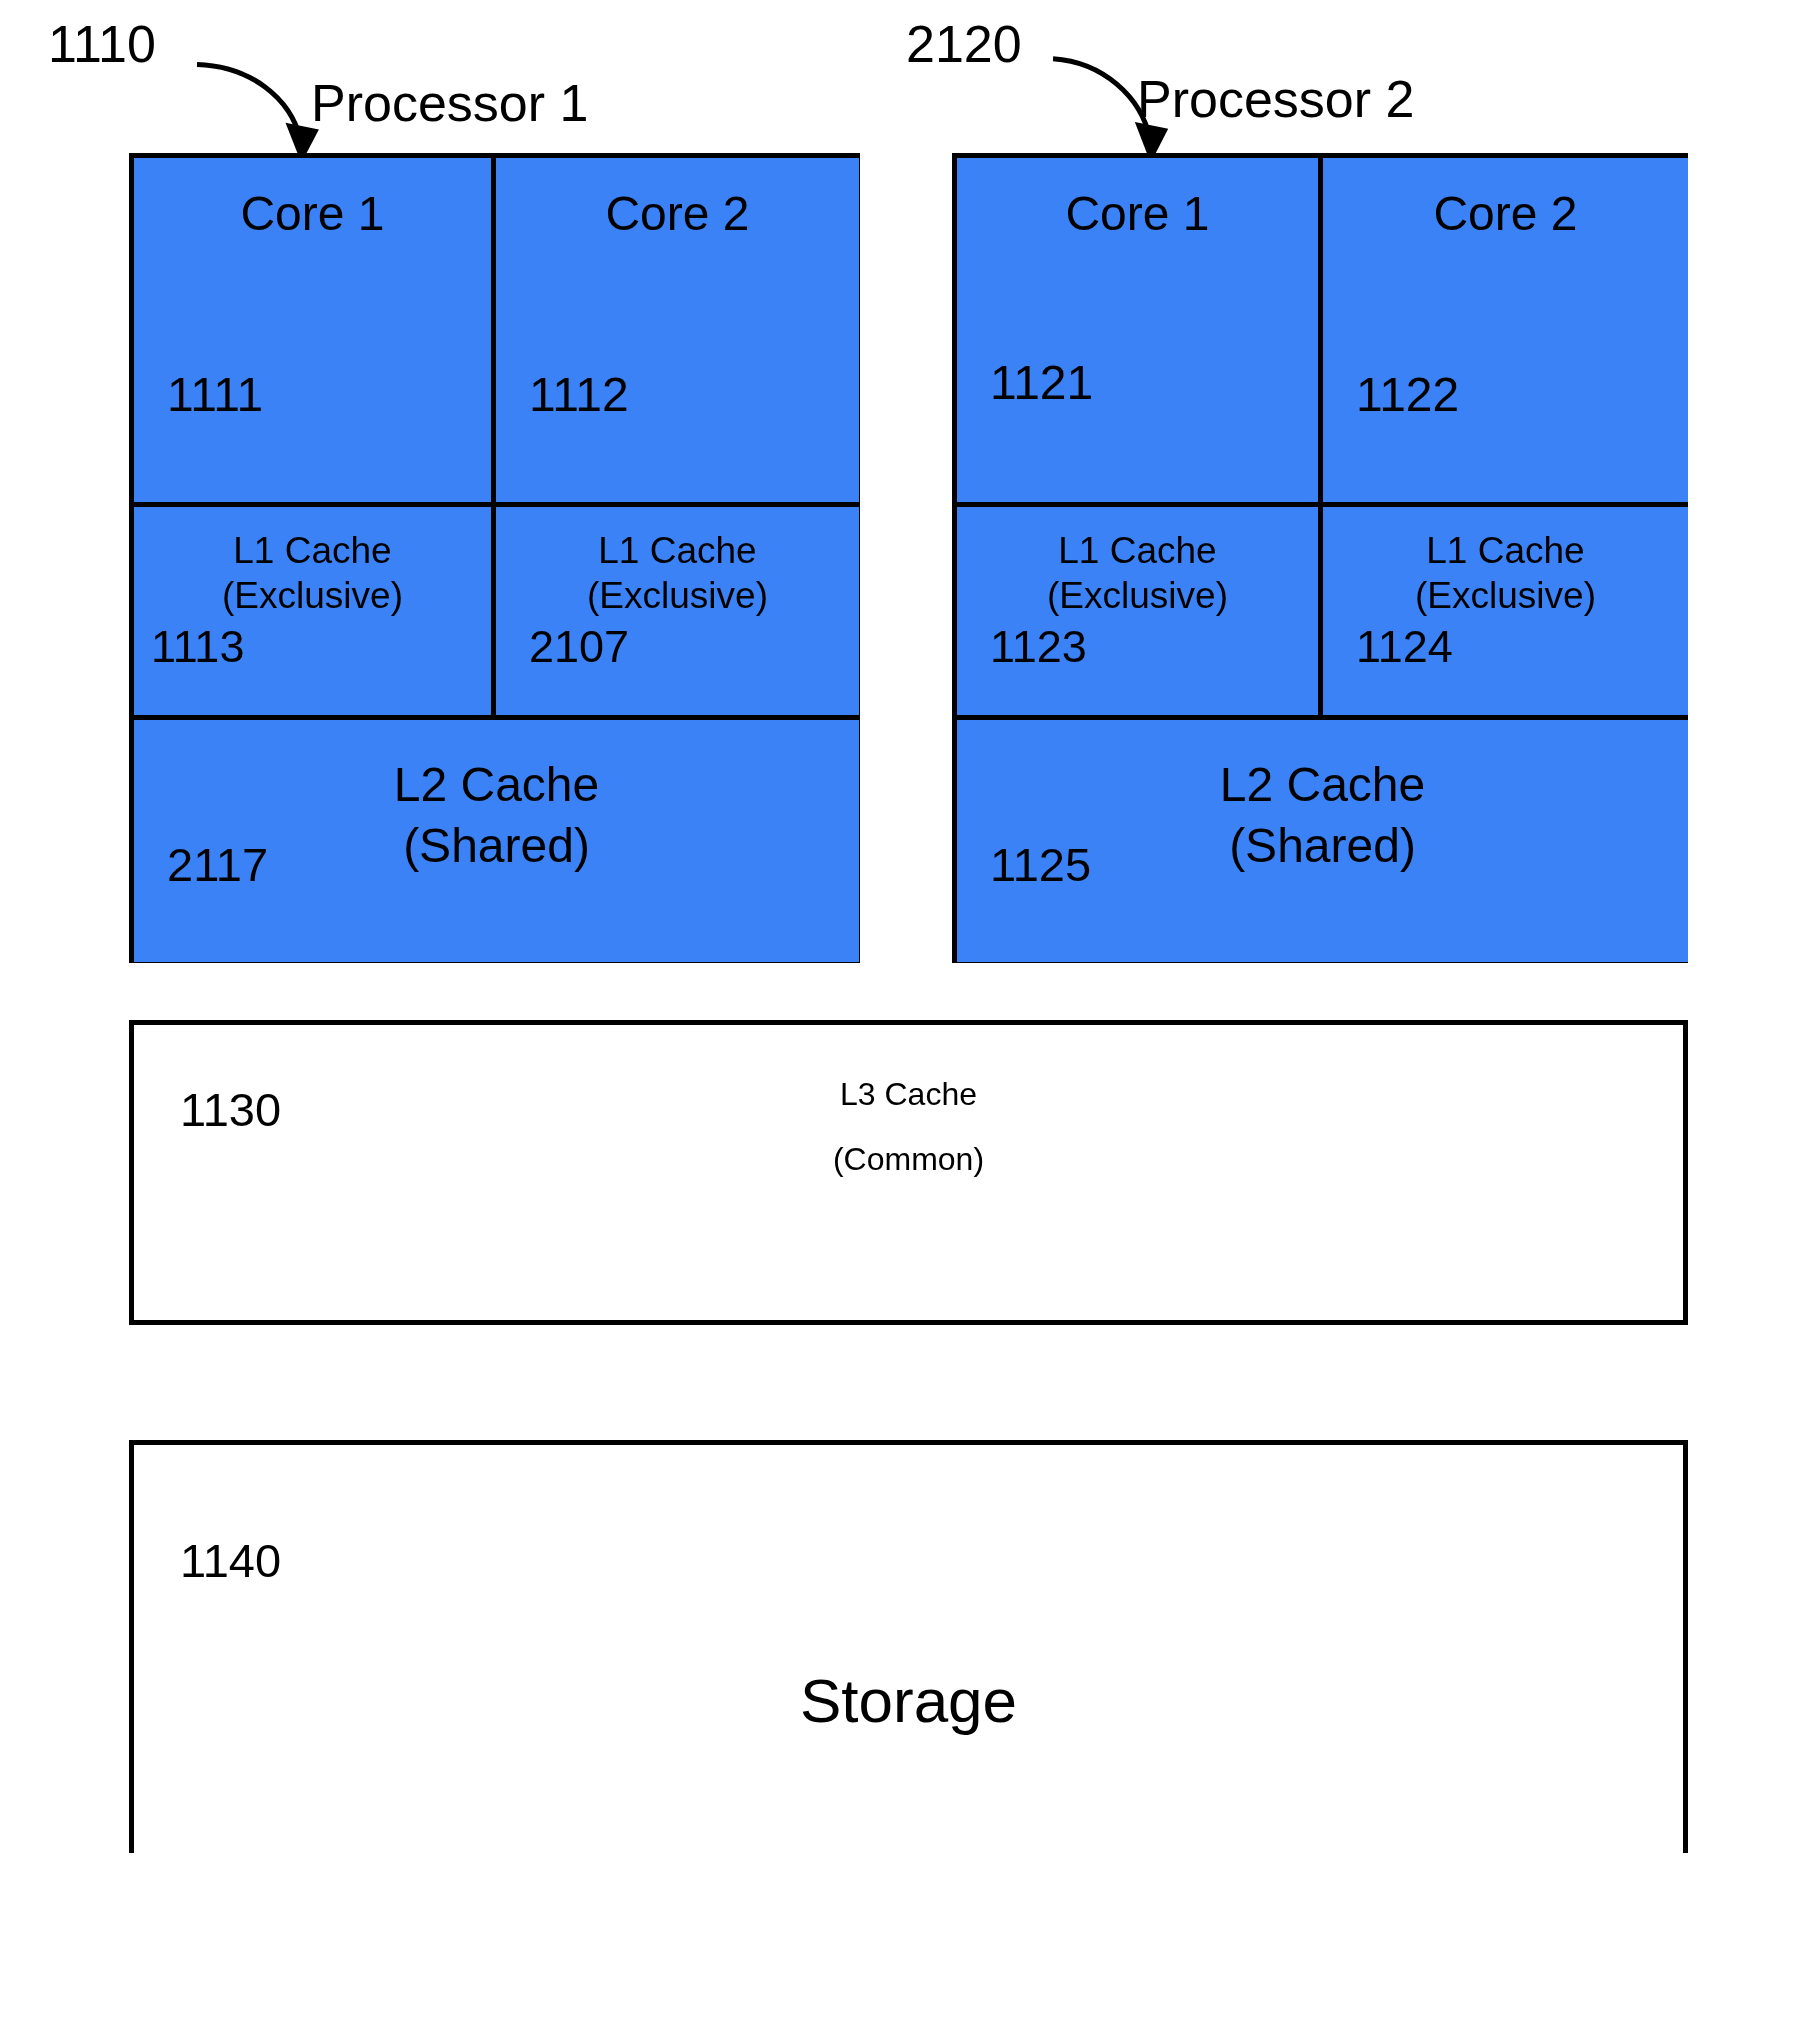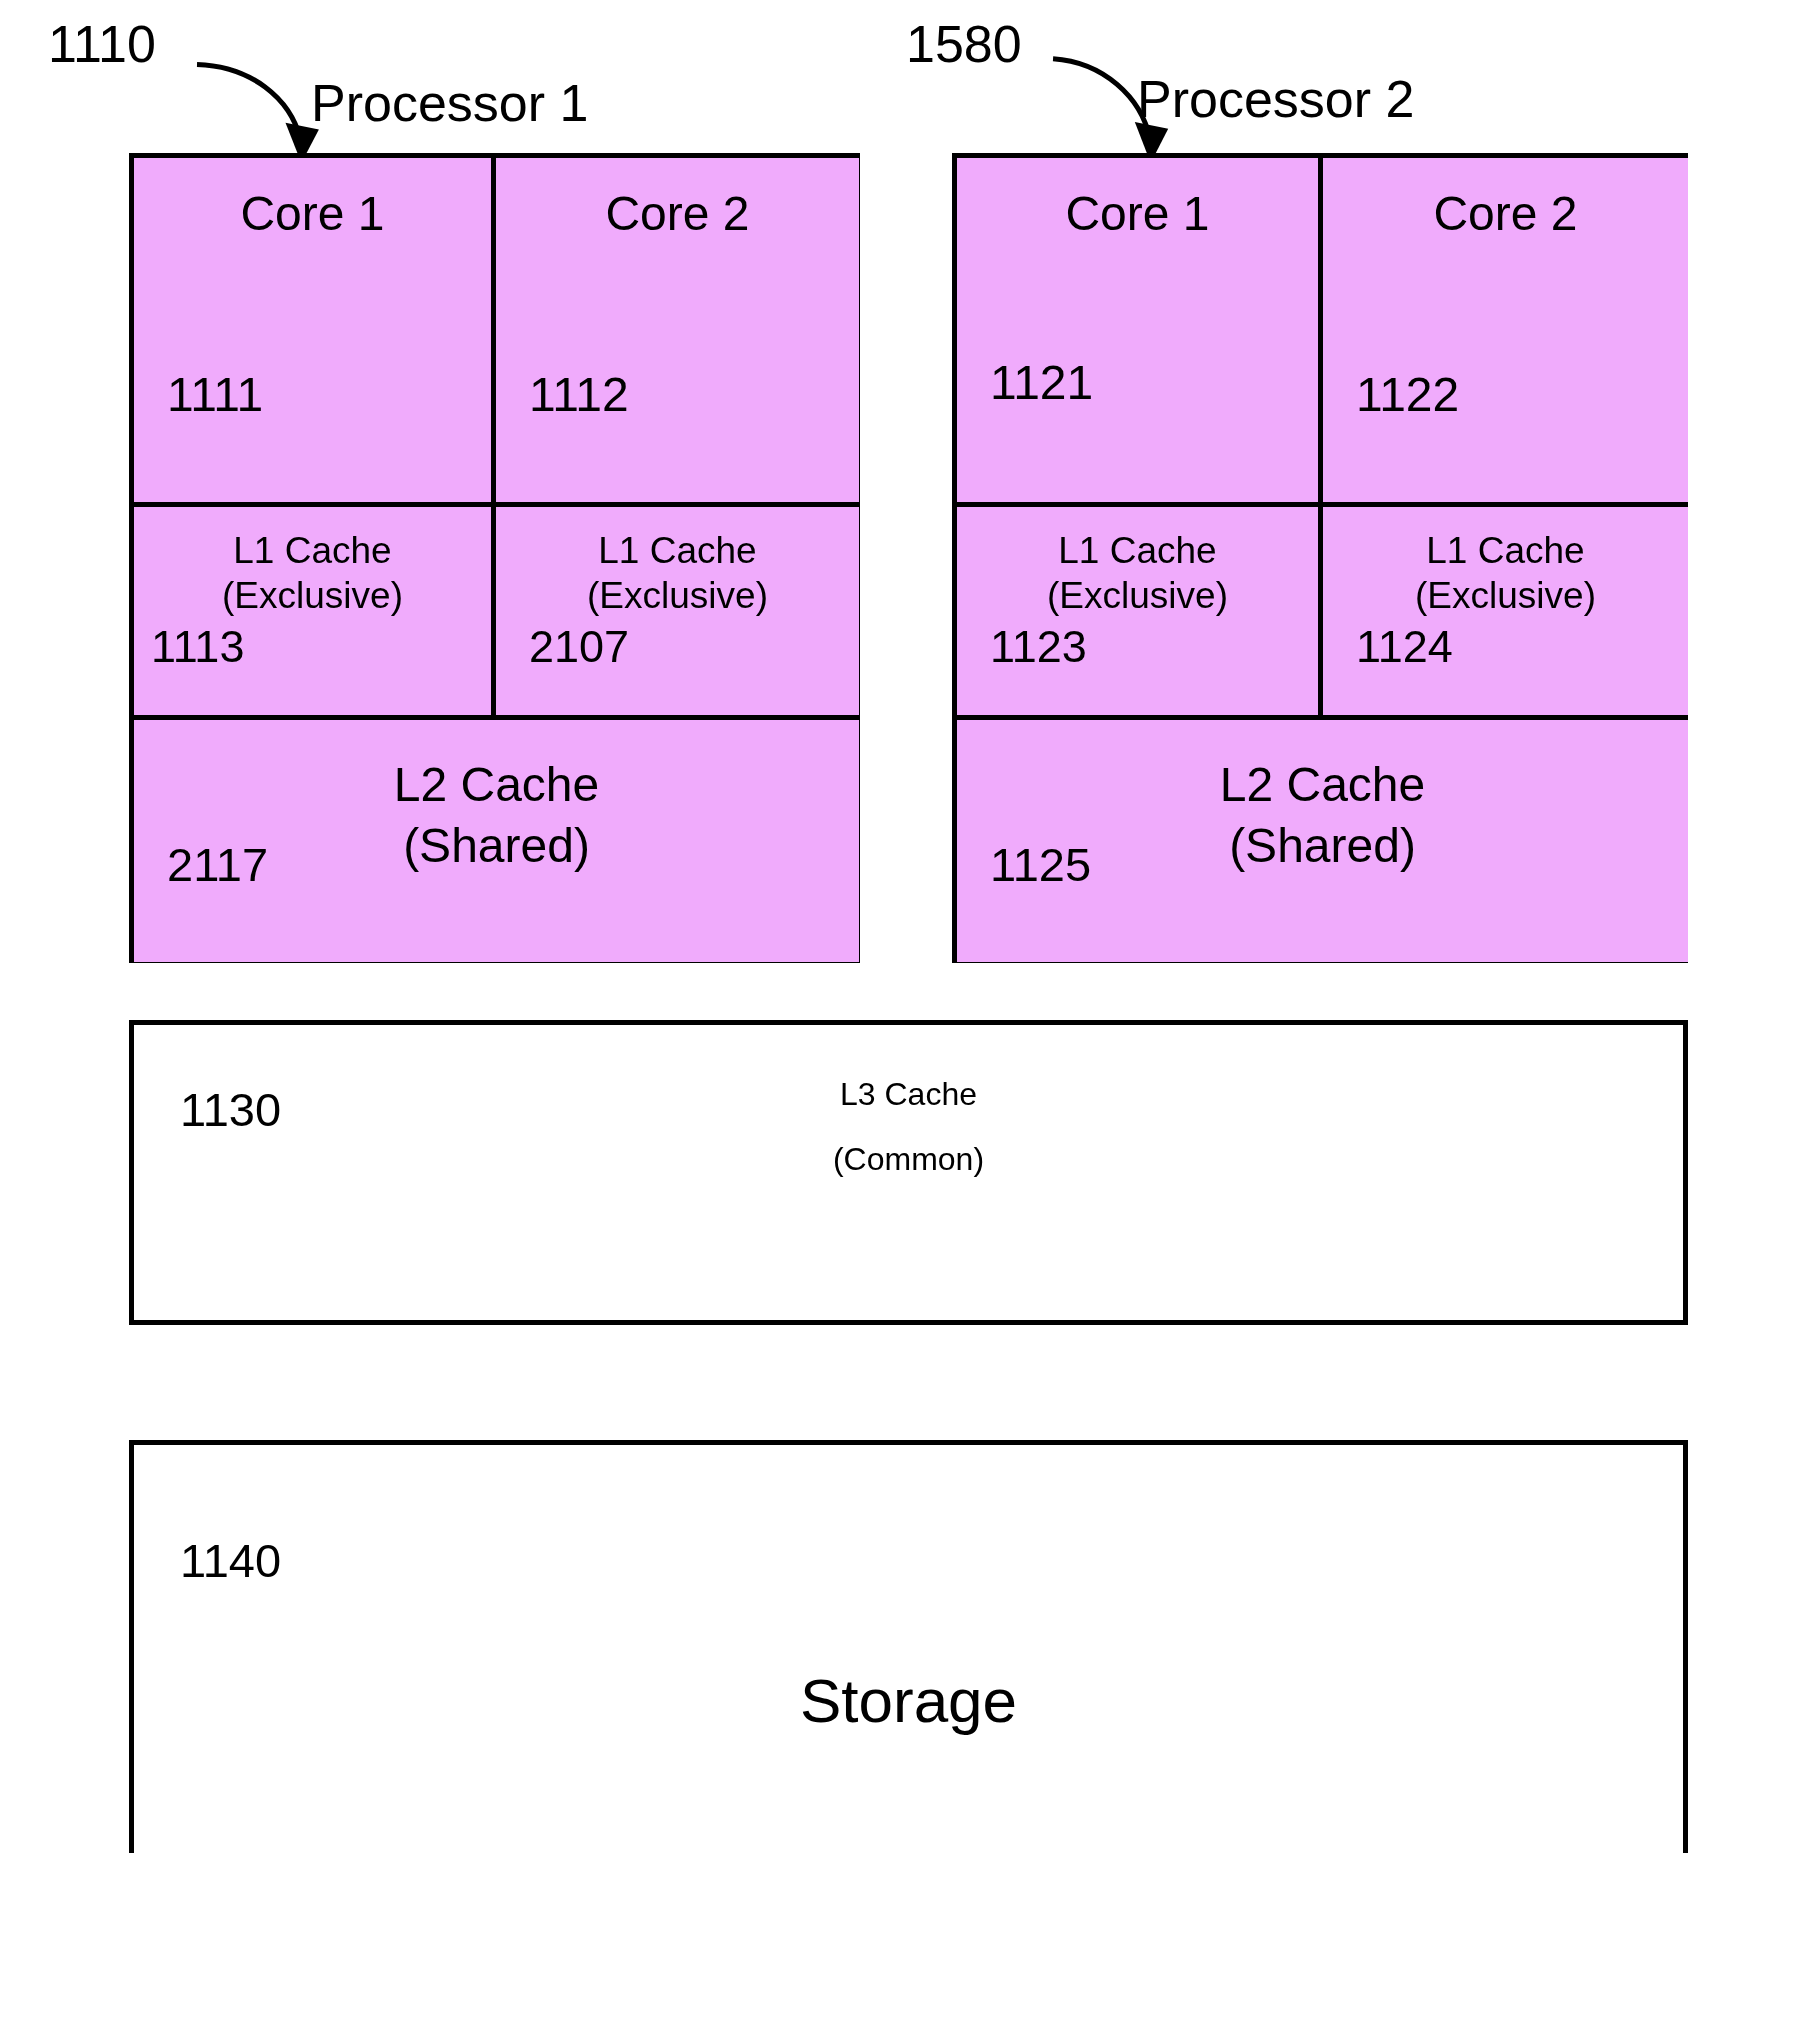--- a/index.html
+++ b/index.html
@@ -22,21 +22,21 @@
   
   .box {
     position: absolute;
     box-sizing: border-box;
     border: 5.8px solid #000;
     background: #fff;
   }
   .inner-cell {
     position: absolute;
     box-sizing: border-box;
-    background: #f0abfc;
+    background: #3b82f6;
     padding-left: 12px;
   }
 
   
   .ctr-title {
     position: absolute;
     left: 0;
     right: 0;
     text-align: center;
     line-height: 1.12;
@@ -117,21 +117,21 @@
       <div class="refnum n-l1" style="left:33px; top:117px;">2107</div>
     </div>
 
     <div class="inner-cell" style="left:0px; top:562px; width:725px; height:242px;">
       <div class="ctr-title t-l2" style="top:38px;">L2 Cache</div>
       <div class="ctr-title t-l2" style="top:99px;">(Shared)</div>
       <div class="refnum n-l2" style="left:33px; top:121px;">2117</div>
     </div>
   </div>
 
-  <div class="proc-ref" style="left:906px; top:18.4px;">1580</div>
+  <div class="proc-ref" style="left:906px; top:18.4px;">2120</div>
 
   <svg class="arrow-svg" style="left:1048px; top:42px; width:192px; height:121px;" viewBox="0 0 230 145">
     <path d="M 6 20 C 66 24 112 66 122 116" fill="none" stroke="#000" stroke-width="6"></path>
     <path d="M 104 96 L 144 104 L 123 145 Z" fill="#000"></path>
   </svg>
 
   <div class="proc-heading" style="left:1137px; top:73px;">Processor 2</div>
 
   <div class="box" style="left:952px; top:153px; width:736px; height:810px;">
 

